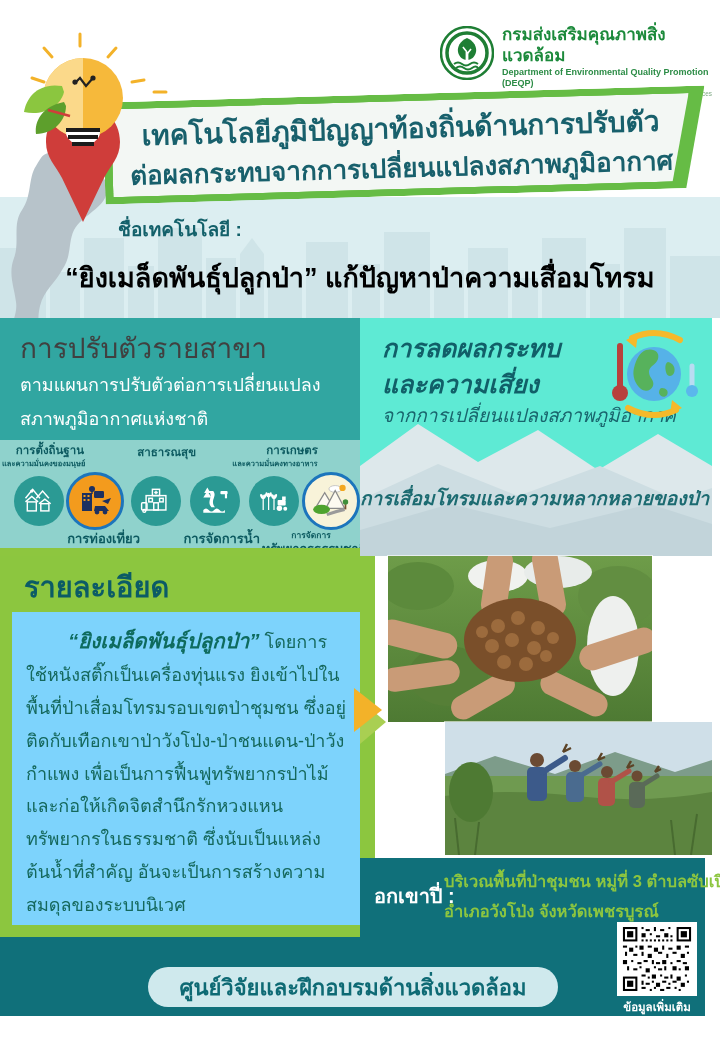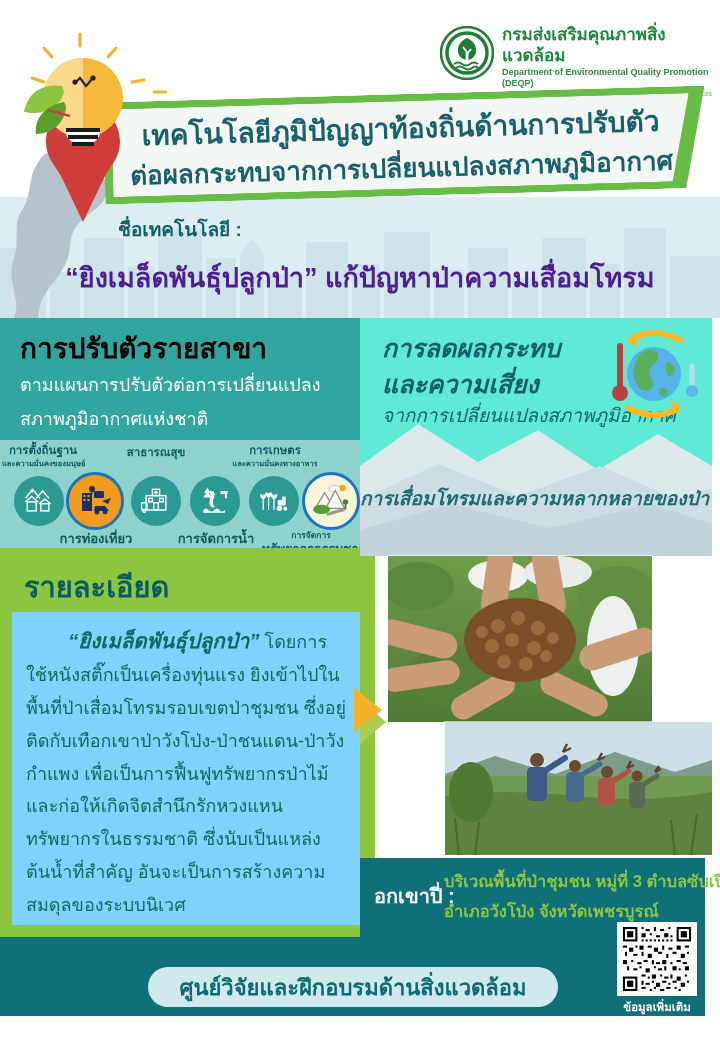--- a/index.html
+++ b/index.html
@@ -12,30 +12,30 @@
   .org-subtitle{font-size:6.4px;color:#7fa985;line-height:1.4;}
   
   .banner{left:104px;top:94px;width:602px;height:102px;background:#66bc45;transform:rotate(-1.6deg);clip-path:polygon(0 0,100% 0,96.5% 100%,0 100%);}
   .banner-inner{left:8px;top:7px;width:578px;height:88px;background:#f3f7f4;clip-path:polygon(0 0,100% 0,96.8% 100%,0 100%);}
   .banner-title{width:100%;text-align:center;font-weight:bold;color:#18606c;white-space:nowrap;}
   .t1{top:5px;font-size:28px;}
   .t2{top:46px;font-size:26px;}
   
   .mid{left:0;top:197px;width:720px;height:121px;background:#dceef1;}
   .tech-label{left:118px;top:214px;font-size:19px;font-weight:bold;color:#13606a;}
-  .tech-name{left:0;top:256px;width:720px;text-align:center;font-size:27px;font-weight:bold;color:#4c1d95;white-space:nowrap;}
+  .tech-name{left:0;top:256px;width:720px;text-align:center;font-size:27px;font-weight:bold;color:#000000;white-space:nowrap;}
   
   .panel-adapt{left:0;top:318px;width:360px;height:238px;background:#31a6a1;}
   .panel-adapt .strip{position:absolute;left:0;top:122px;width:360px;height:108px;background:#8fd2cc;}
   .panel-adapt .greenline{position:absolute;left:0;bottom:0;width:360px;height:8px;background:#8dc63f;}
-  .adapt-title{left:20px;top:8px;font-size:28px;font-weight:bold;color:#000000;white-space:nowrap;}
+  .adapt-title{left:20px;top:8px;font-size:28px;font-weight:normal;color:#404040;white-space:nowrap;}
   .adapt-sub{left:20px;font-size:18px;color:#ffffff;white-space:nowrap;}
   .sector-circle{width:50px;height:50px;border-radius:50%;background:#2b9a94;display:flex;align-items:center;justify-content:center;}
   .sector-circle.hl{width:58px;height:58px;border:3px solid #1c75bc;}
-  .sec-label{font-size:11.5px;font-weight:bold;color:#0c5a60;text-align:center;line-height:1.15;white-space:nowrap;}
+  .sec-label{font-size:11.5px;font-weight:bold;color:#0c5a60;text-align:right;line-height:1.15;white-space:nowrap;}
   .sec-sublabel{font-size:7.5px;font-weight:bold;color:#0c5a60;text-align:center;white-space:nowrap;}
   
   .panel-impact{left:360px;top:318px;width:352px;height:238px;background:#5eead4;overflow:hidden;font-style:italic;}
   .impact-title{left:22px;font-size:25px;font-weight:bold;color:#115f68;white-space:nowrap;}
   .impact-sub{left:22px;top:82px;font-size:19px;color:#19656d;white-space:nowrap;}
   .impact-issue{left:0;top:165px;width:352px;text-align:left;font-size:19px;font-weight:bold;color:#1c6b71;white-space:nowrap;}
   
   .panel-details{left:0;top:556px;width:375px;height:381px;background:#8cc63f;}
   .details-title{left:24px;top:8px;font-size:29px;font-weight:bold;color:#0b5b66;}
   .details-box{left:12px;top:56px;width:348px;height:313px;background:#7dd3fc;padding:10px 14px 0 14px;}

